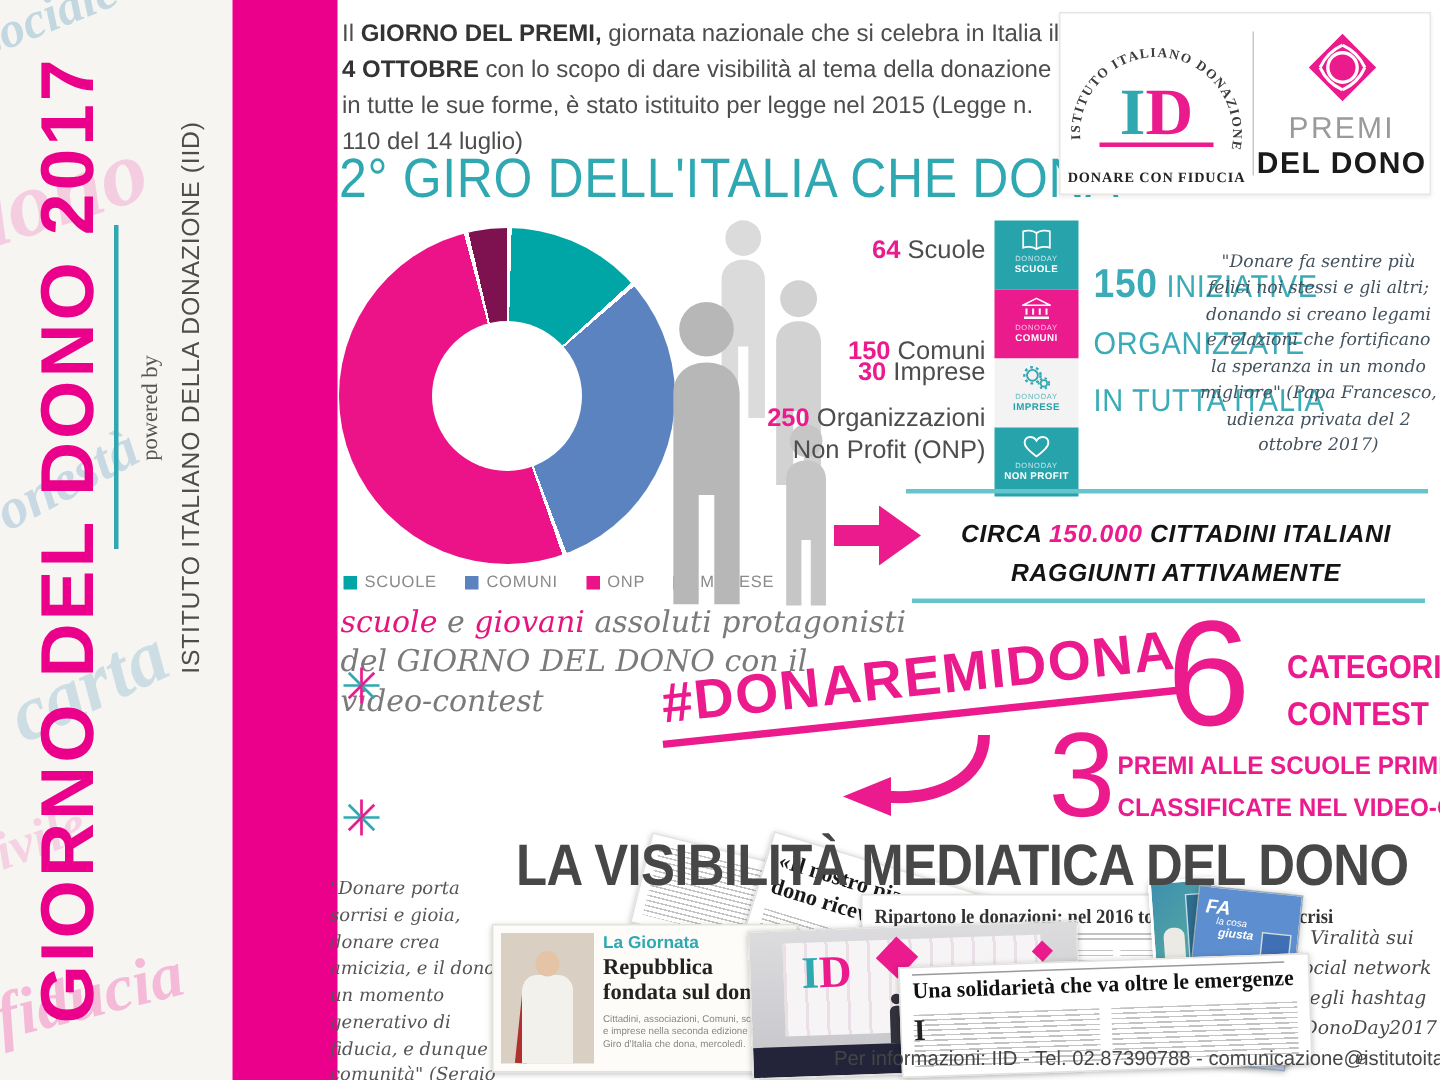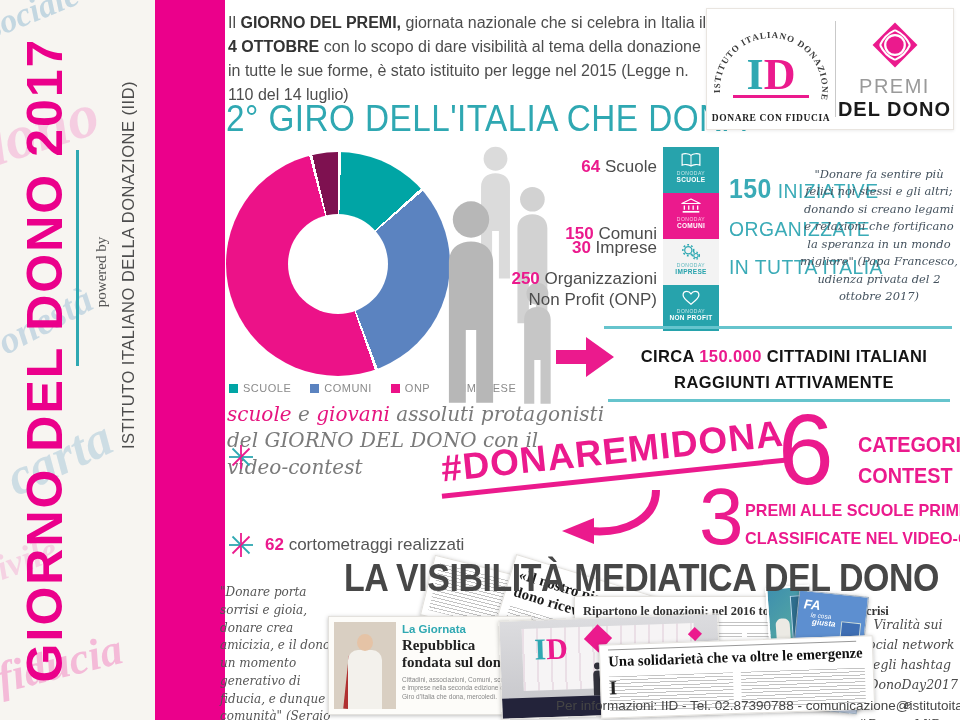--- a/index.html
+++ b/index.html
@@ -84,21 +84,21 @@
   #mattarella{left:220px;top:584px;width:126px;font-size:12px;line-height:1.48;color:#555;}
   #virality{left:857px;top:615px;width:102px;text-align:center;font-size:12.5px;line-height:1.6;color:#4a4a4a;}
 
   .teal-line{height:3px;background:#66c4cd;}
   #teal-line-1{left:604px;top:326px;width:348px;}
   #teal-line-2{left:608px;top:399px;width:342px;}
 
   
   #arrow-right{left:556px;top:337px;}
   #reach{left:616px;top:344px;width:336px;text-align:center;font-size:16.5px;font-weight:bold;color:#141414;
-         letter-spacing:.4px;line-height:1.55;}
+         letter-spacing:.4px;line-height:1.55;font-style:italic;}
   #reach .hl{color:#eb1a8d;}
 
   
   #protagonists{left:227px;top:401px;width:378px;font-size:20px;font-style:italic;line-height:1.32;color:#7a7a7a;}
   #protagonists .hl{color:#e6147f;}
   .bullet-row{position:absolute;left:228px;display:flex;align-items:center;gap:11px;font-size:17px;color:#555;white-space:nowrap;}
   .bullet-row .num{color:#eb1a8d;font-weight:bold;}
   #bullet-1{top:444px;} #bullet-2{top:488px;} #bullet-3{top:532px;}
 
   
@@ -342,21 +342,20 @@
         <path d="M21.5,4.5 L4.5,21.5" stroke="#eb1a8d" stroke-width="1.8"></path>
       </svg>
   </div>
   <div class="bullet-row" id="bullet-3">
     <svg width="26" height="26" viewBox="0 0 26 26">
         <path d="M13,1 V25" stroke="#eb1a8d" stroke-width="1.8"></path>
         <path d="M1,13 H25" stroke="#2fa8b2" stroke-width="1.8"></path>
         <path d="M4.5,4.5 L21.5,21.5" stroke="#2fa8b2" stroke-width="1.8"></path>
         <path d="M21.5,4.5 L4.5,21.5" stroke="#eb1a8d" stroke-width="1.8"></path>
       </svg>
-    <span><span class="num">62</span> <span>cortometraggi realizzati</span></span>
   </div>
 
   <div class="abs" id="hashtag">#DONAREMIDONA</div>
   <svg class="abs" id="curve-arrow" width="108" height="60" viewBox="0 0 108 60">
     <path d="M100,0 C100,30 68,44 34,41" fill="none" stroke="#eb1a8d" stroke-width="8"></path>
     <polygon points="38,28 6,41 38,54" fill="#eb1a8d"></polygon>
   </svg>
 
   <div class="abs" id="contest-num">6</div>
   <div class="abs" id="contest-labels"><span>CATEGORIE</span><br><span>CONTEST</span></div>

